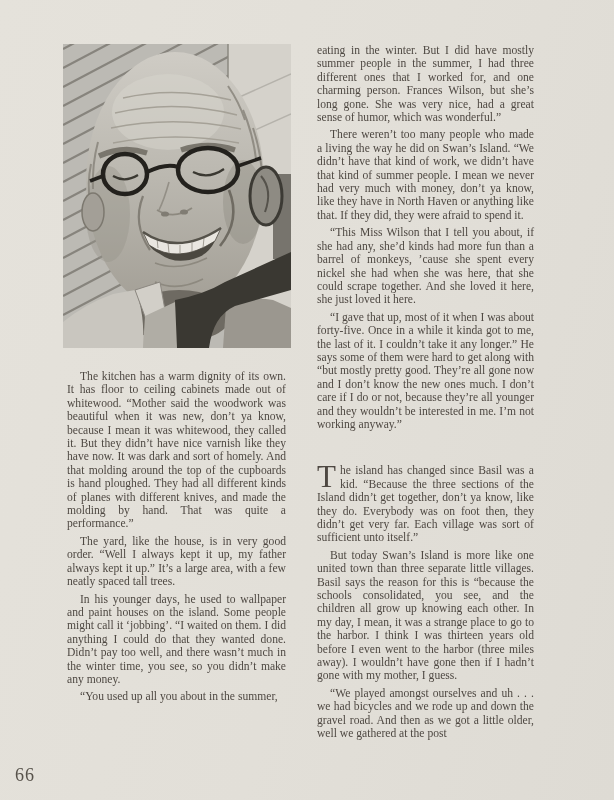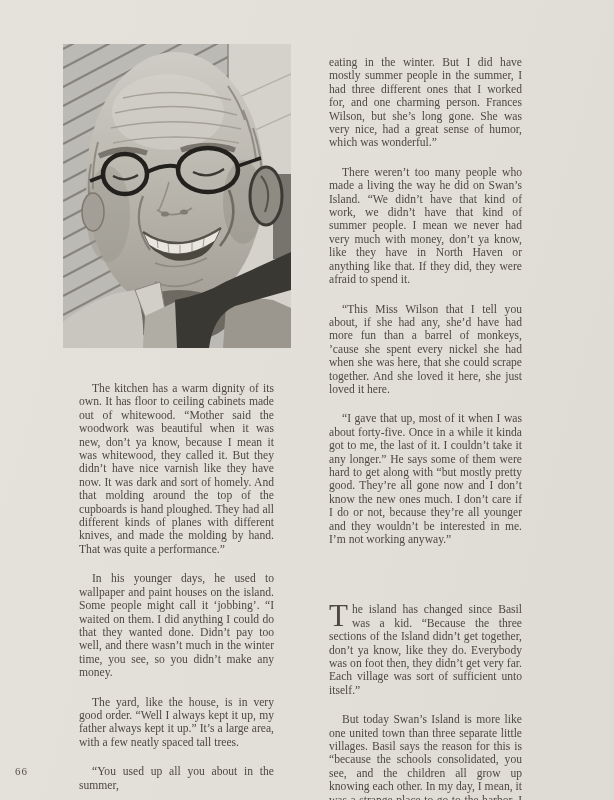--- a/index.html
+++ b/index.html
@@ -23,21 +23,21 @@
     height: 304px;
   }
   .photo svg { display: block; }
   .col {
     position: absolute;
     color: #4e4842;
     font-size: 11.6px;
     line-height: 13.4px;
   }
   .col p {
-    margin: 16px;
+    margin: 4px;
     text-align: justify;
     text-indent: 13px;
   }
   .col p.flush { text-indent: 0; }
   .col-left {
     left: 63px;
     top: 366px;
     width: 227px;
   }
   .col-right {
@@ -50,21 +50,21 @@
     float: left;
     font-size: 31px;
     line-height: 24px;
     padding: 1px 4px 0 0;
     color: #4e4842;
   }
   .page-number {
     position: absolute;
     left: 15px;
     top: 765px;
-    font-size: 11px;
+    font-size: 18px;
     letter-spacing: 1px;
     color: #57524b;
   }
 </style>
 </head>
 <body>
 
 <div class="page">
 
   <div class="photo">
@@ -182,32 +182,33 @@
         <path d="M 72 246 L 97 238 L 102 266 L 84 278 Z" fill="#d2cfc8" stroke="#8b8780" stroke-width="1"></path>
         <path d="M 80 304 L 82 272 L 112 258 L 120 304 Z" fill="#b0ada5"></path>
         <path d="M 160 304 L 163 262 Q 185 252 210 256 L 228 264 L 228 304 Z" fill="#9b978f"></path>
       </g>
       <path d="M 114 304 L 112 256 Q 142 250 162 238 L 228 208 L 228 246 L 172 262 Q 150 272 146 304 Z" fill="#3a3832"></path>
     </svg>
   </div>
 
   <div class="col col-left">
     <p>The kitchen has a warm dignity of its own. It has floor to ceiling cabinets made out of whitewood. “Mother said the woodwork was beautiful when it was new, don’t ya know, because I mean it was whitewood, they called it. But they didn’t have nice varnish like they have now. It was dark and sort of homely. And that molding around the top of the cupboards is hand ploughed. They had all different kinds of planes with different knives, and made the molding by hand. That was quite a performance.”</p>
+    <p>The yard, like the house, is in very good order. “Well I always kept it up, my father always kept it up.” It’s a large area, with a few neatly spaced tall trees.</p>
     <p>In his younger days, he used to wallpaper and paint houses on the island. Some people might call it ‘jobbing’. “I waited on them. I did anything I could do that they wanted done. Didn’t pay too well, and there wasn’t much in the winter time, you see, so you didn’t make any money.</p>
-    <p>The yard, like the house, is in very good order. “Well I always kept it up, my father always kept it up.” It’s a large area, with a few neatly spaced tall trees.</p>
     <p>“You used up all you about in the summer,</p>
   </div>
 
   <div class="col col-right">
     <p class="flush">eating in the winter. But I did have mostly summer people in the summer, I had three different ones that I worked for, and one charming person. Frances Wilson, but she’s long gone. She was very nice, had a great sense of humor, which was wonderful.”</p>
     <p>There weren’t too many people who made a living the way he did on Swan’s Island. “We didn’t have that kind of work, we didn’t have that kind of summer people. I mean we never had very much with money, don’t ya know, like they have in North Haven or anything like that. If they did, they were afraid to spend it.</p>
-    <p>“This Miss Wilson that I tell you about, if she had any, she’d have had more fun than a barrel of monkeys, ’cause she spent every nickel she had when she was here, that she could scrape together. And she loved it here, she just loved it here.</p>
+    <p>“This Miss Wilson that I tell you about, if she had any, she’d kinds had more fun than a barrel of monkeys, ’cause she spent every nickel she had when she was here, that she could scrape together. And she loved it here, she just loved it here.</p>
     <p>“I gave that up, most of it when I was about forty-five. Once in a while it kinda got to me, the last of it. I couldn’t take it any longer.” He says some of them were hard to get along with “but mostly pretty good. They’re all gone now and I don’t know the new ones much. I don’t care if I do or not, because they’re all younger and they wouldn’t be interested in me. I’m not working anyway.”</p>
     <div class="section-break"></div>
     <p class="flush">
       <span class="dropcap">T</span><span>he island has changed since Basil was a kid. “Because the three sections of the Island didn’t get together, don’t ya know, like they do. Everybody was on foot then, they didn’t get very far. Each village was sort of sufficient unto itself.”</span>
     </p>
     <p>But today Swan’s Island is more like one united town than three separate little villages. Basil says the reason for this is “because the schools consolidated, you see, and the children all grow up knowing each other. In my day, I mean, it was a strange place to go to the harbor. I think I was thirteen years old before I even went to the harbor (three miles away). I wouldn’t have gone then if I hadn’t gone with my mother, I guess.</p>
+    <p>“We played amongst ourselves and uh . . . we had bicycles and we rode up and down the gravel road. And then as we got a little older, well we gathered at the post</p>
   </div>
 
   <div class="page-number">66</div>
 
 </div>
 
 </body></html>

